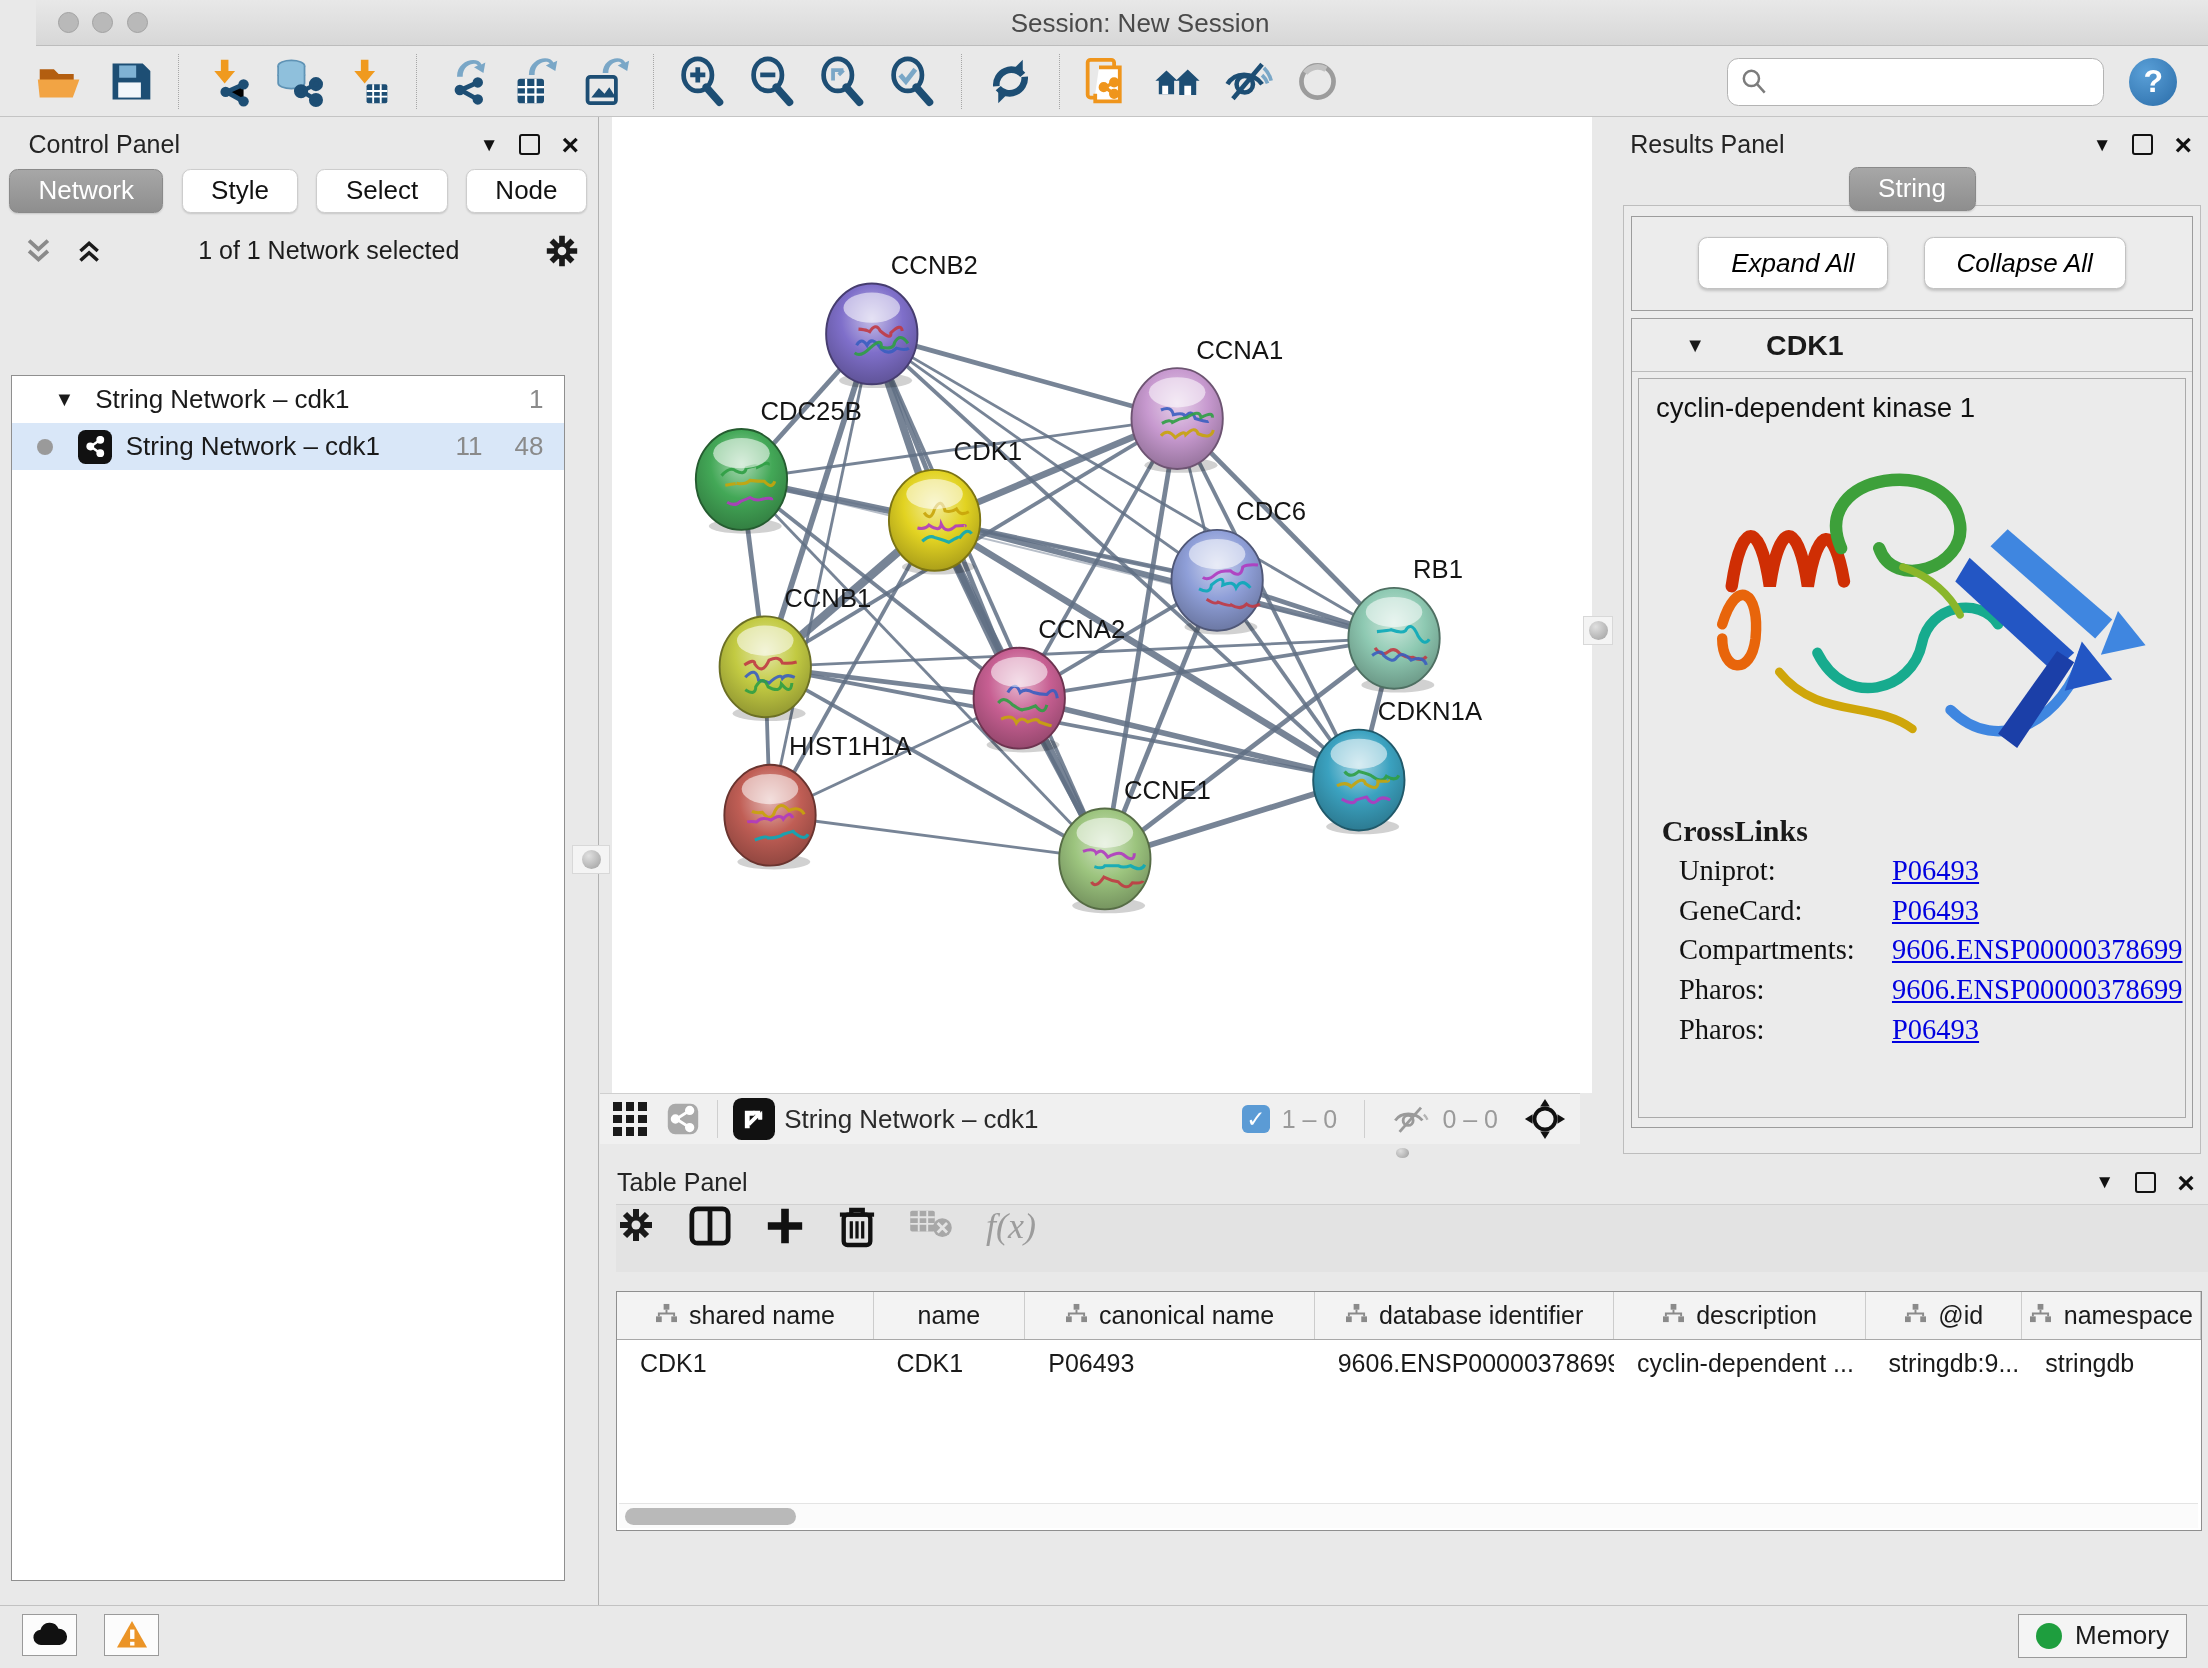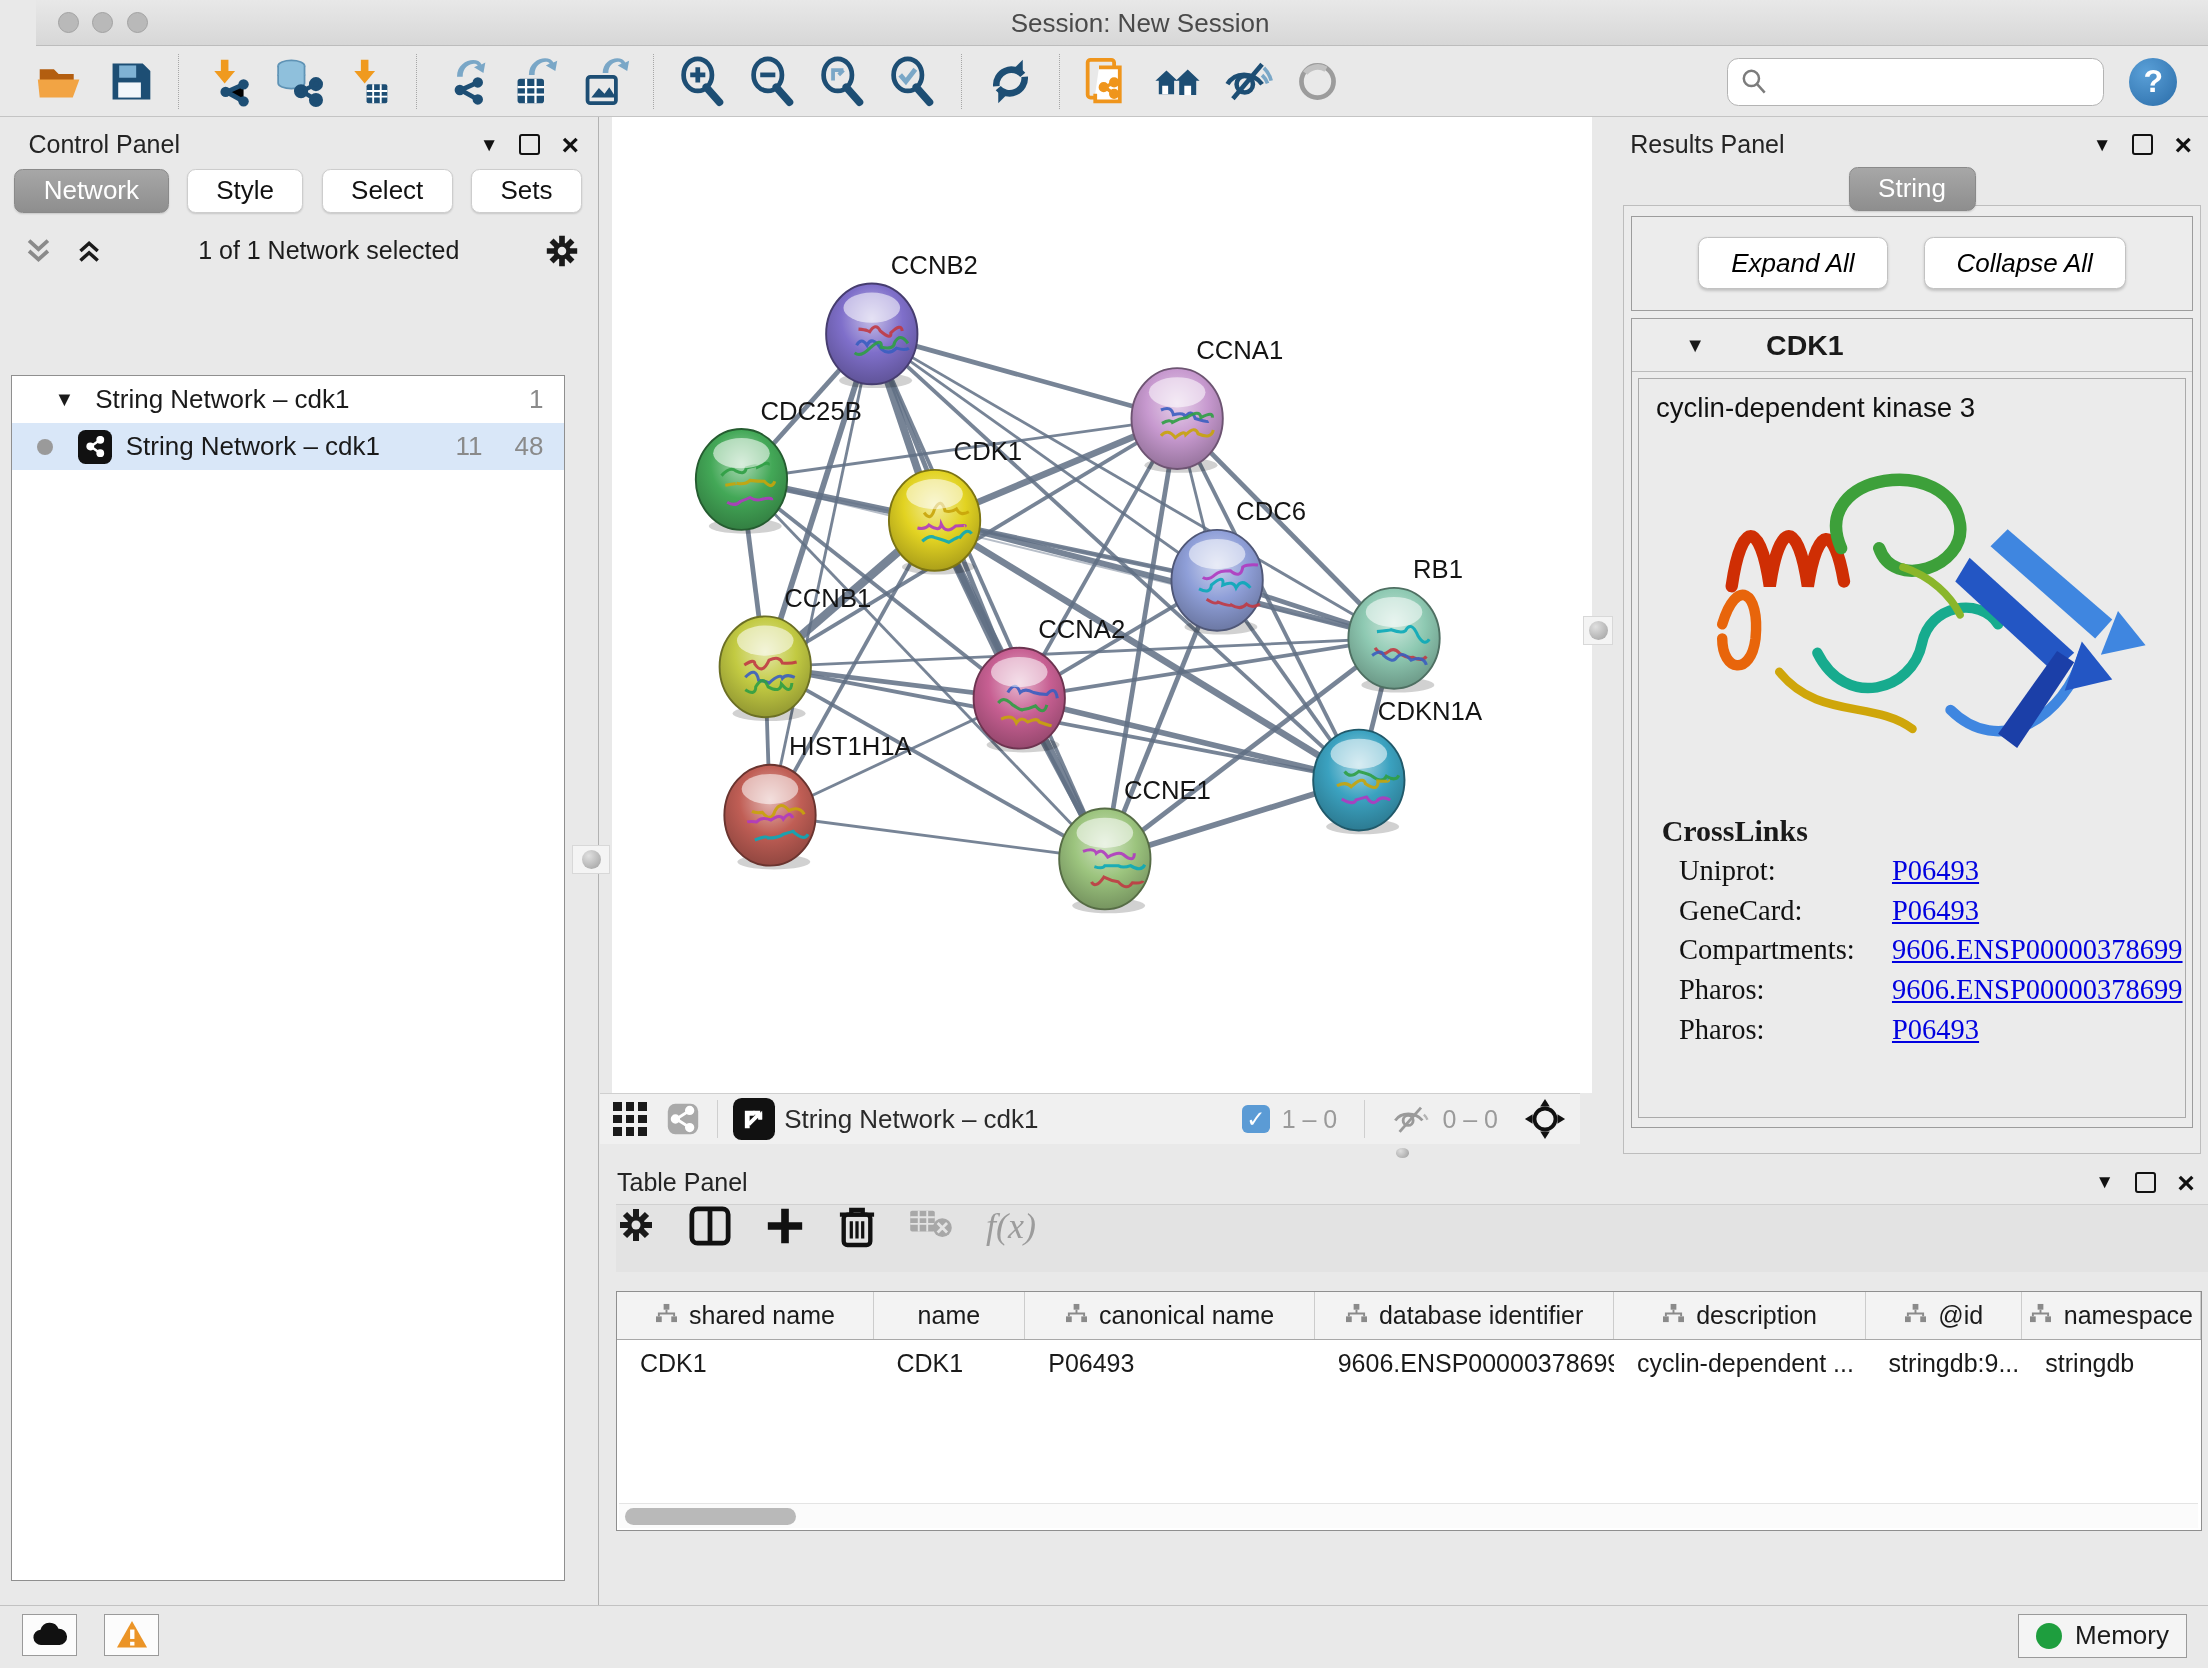--- a/index.html
+++ b/index.html
@@ -304,21 +304,21 @@
     <span class="winbtns">
       <span class="wb-tri">▼</span>
       <span class="wb-sq"></span>
       <span class="wb-x">×</span>
     </span>
   </div>
   <div class="tabbar cp-tabs" id="cp-tabs">
       <span class="tab sel">Network</span>
       <span class="tab">Style</span>
       <span class="tab">Select</span>
-      <span class="tab">Sets</span>
+      <span class="tab">Node</span>
     </div>
   <div class="cp-toolrow">
     <svg width="42" height="32" viewBox="0 0 44 34">
         <g fill="none" stroke="#8a8a8a" stroke-width="4">
           <path d="M4 6 l10 9 10-9"></path>
           <path d="M4 17 l10 9 10-9"></path>
         </g>
       </svg>
     <svg width="38" height="32" viewBox="0 0 44 34" style="margin-left:9.5px">
         <g fill="none" stroke="#1a1a1a" stroke-width="4">
@@ -653,21 +653,21 @@
     <div class="rp-actions">
       <button class="rp-btn">Expand All</button>
       <button class="rp-btn">Collapse All</button>
     </div>
     <div class="rp-entry">
       <div class="rp-entry-head">
         <span style="font-size:20px">▼</span>
         <span class="rp-entry-name">CDK1</span>
       </div>
       <div class="rp-entry-body">
-        <div class="rp-desc">cyclin-dependent kinase 3</div>
+        <div class="rp-desc">cyclin-dependent kinase 1</div>
         <svg width="514" height="352" viewBox="0 0 540 370" style="margin:9.5px 0 0 9.5px">
           <g fill="none" stroke-linecap="round">
             <path d="M70 160 C80 90 100 90 110 160 C120 90 140 90 150 160 C160 95 178 95 188 155" stroke="#cf2e04" stroke-width="13"></path>
             <path d="M60 200 C75 150 100 165 95 215 C90 255 60 250 60 215" stroke="#e8650b" stroke-width="11"></path>
             <path d="M185 120 C150 40 300 20 310 95 C316 140 240 165 225 120" stroke="#3da03a" stroke-width="13"></path>
             <path d="M160 230 C190 290 260 270 270 220 C278 180 330 170 350 200" stroke="#17ab8e" stroke-width="11"></path>
             <path d="M120 250 C160 300 220 280 260 310" stroke="#cfa60a" stroke-width="9"></path>
             <path d="M300 290 C350 340 420 300 440 230" stroke="#3f86e0" stroke-width="11"></path>
             <path d="M250 140 C280 150 300 170 310 190" stroke="#8ab62a" stroke-width="8"></path>
           </g>

